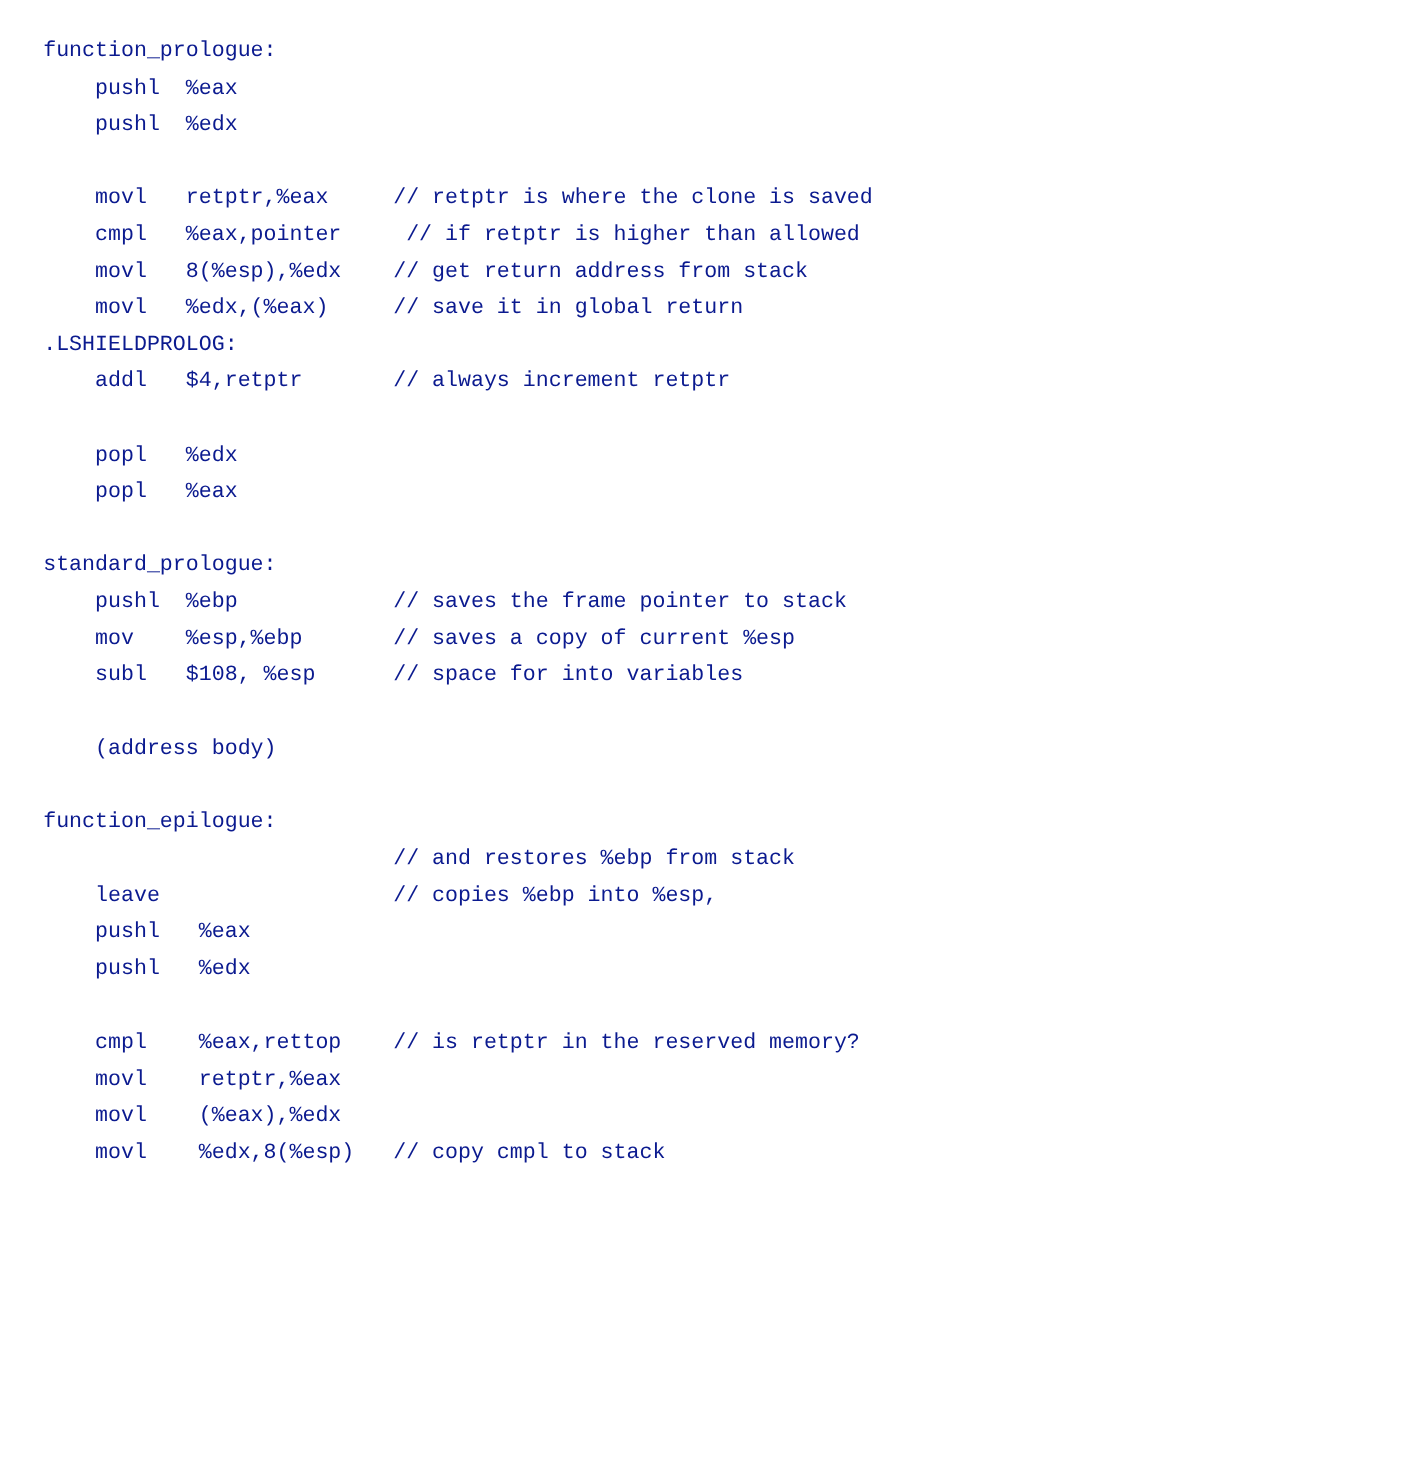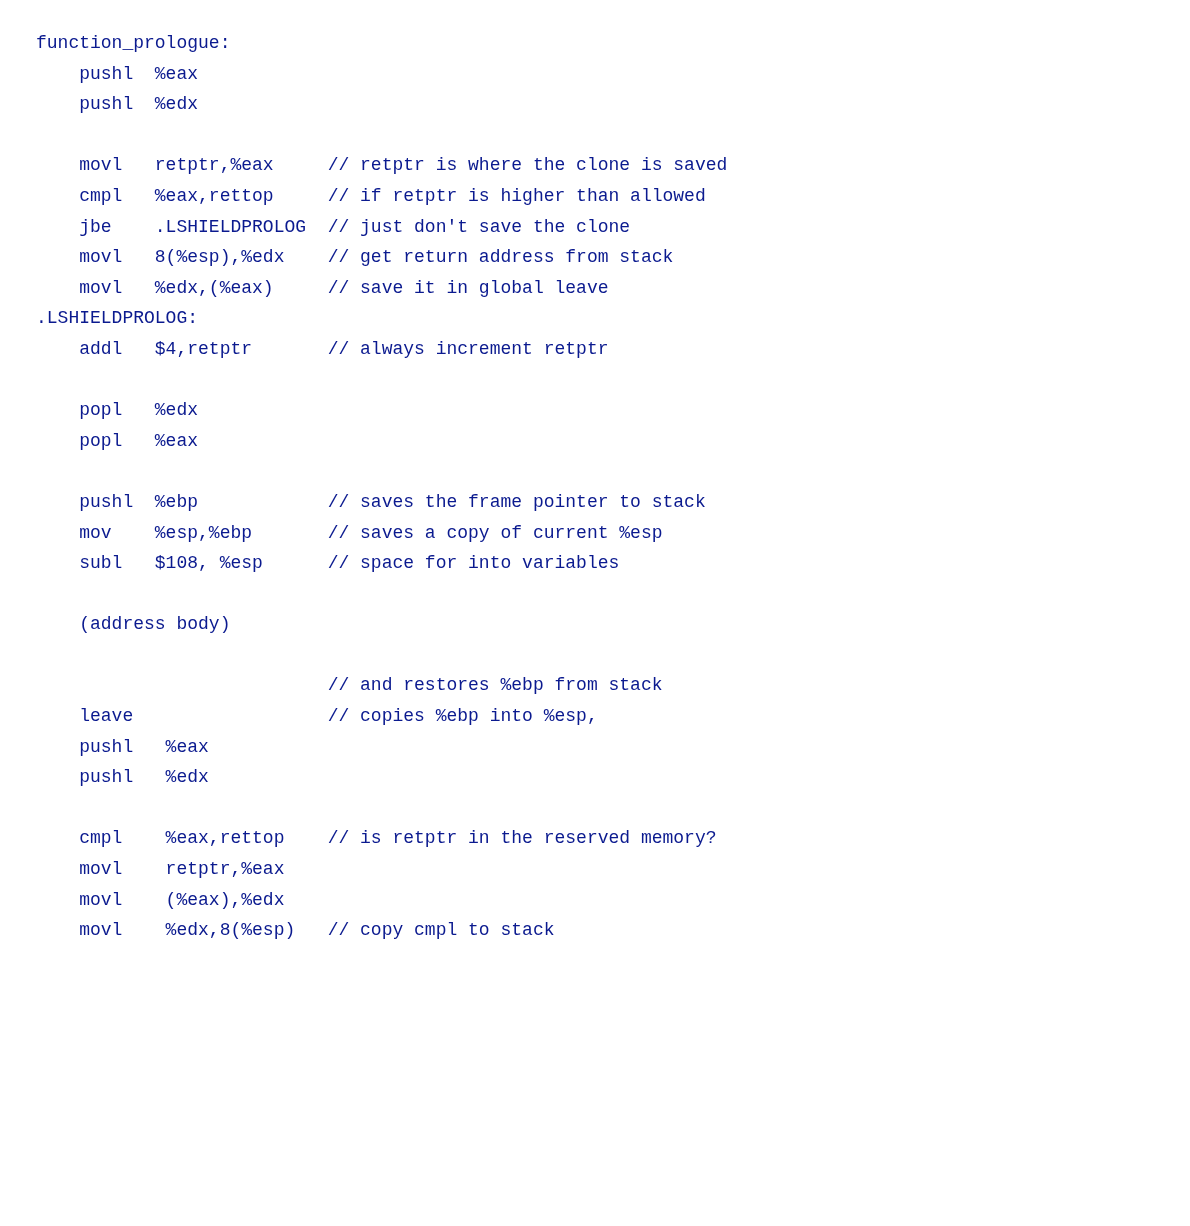--- a/index.html
+++ b/index.html
@@ -17,36 +17,37 @@
   </style>
 </head>
 <body>
 
 <div id="code">
     <div class="line">function_prologue:</div>
     <div class="line">    pushl  %eax</div>
     <div class="line">    pushl  %edx</div>
     <div class="line">&nbsp;</div>
     <div class="line">    movl   retptr,%eax     // retptr is where the clone is saved</div>
-    <div class="line">    cmpl   %eax,rettop     // if retptr is higher than allowed</div>
-    <div class="line">    jbe    .LSHIELDPROLOG  // just don't save the clone</div>
+    <div class="line">    cmpl   %eax,pointer     // if retptr is higher than allowed</div>
     <div class="line">    movl   8(%esp),%edx    // get return address from stack</div>
-    <div class="line">    movl   %edx,(%eax)     // save it in global leave</div>
+    <div class="line">    movl   %edx,(%eax)     // save it in global return</div>
     <div class="line">.LSHIELDPROLOG:</div>
     <div class="line">    addl   $4,retptr       // always increment retptr</div>
     <div class="line">&nbsp;</div>
     <div class="line">    popl   %edx</div>
     <div class="line">    popl   %eax</div>
     <div class="line">&nbsp;</div>
+    <div class="line">standard_prologue:</div>
     <div class="line">    pushl  %ebp            // saves the frame pointer to stack</div>
     <div class="line">    mov    %esp,%ebp       // saves a copy of current %esp</div>
     <div class="line">    subl   $108, %esp      // space for into variables</div>
     <div class="line">&nbsp;</div>
     <div class="line">    (address body)</div>
     <div class="line">&nbsp;</div>
+    <div class="line">function_epilogue:</div>
     <div class="line">                           // and restores %ebp from stack</div>
     <div class="line">    leave                  // copies %ebp into %esp,</div>
     <div class="line">    pushl   %eax</div>
     <div class="line">    pushl   %edx</div>
     <div class="line">&nbsp;</div>
     <div class="line">    cmpl    %eax,rettop    // is retptr in the reserved memory?</div>
     <div class="line">    movl    retptr,%eax</div>
     <div class="line">    movl    (%eax),%edx</div>
     <div class="line">    movl    %edx,8(%esp)   // copy cmpl to stack</div>
   </div>

